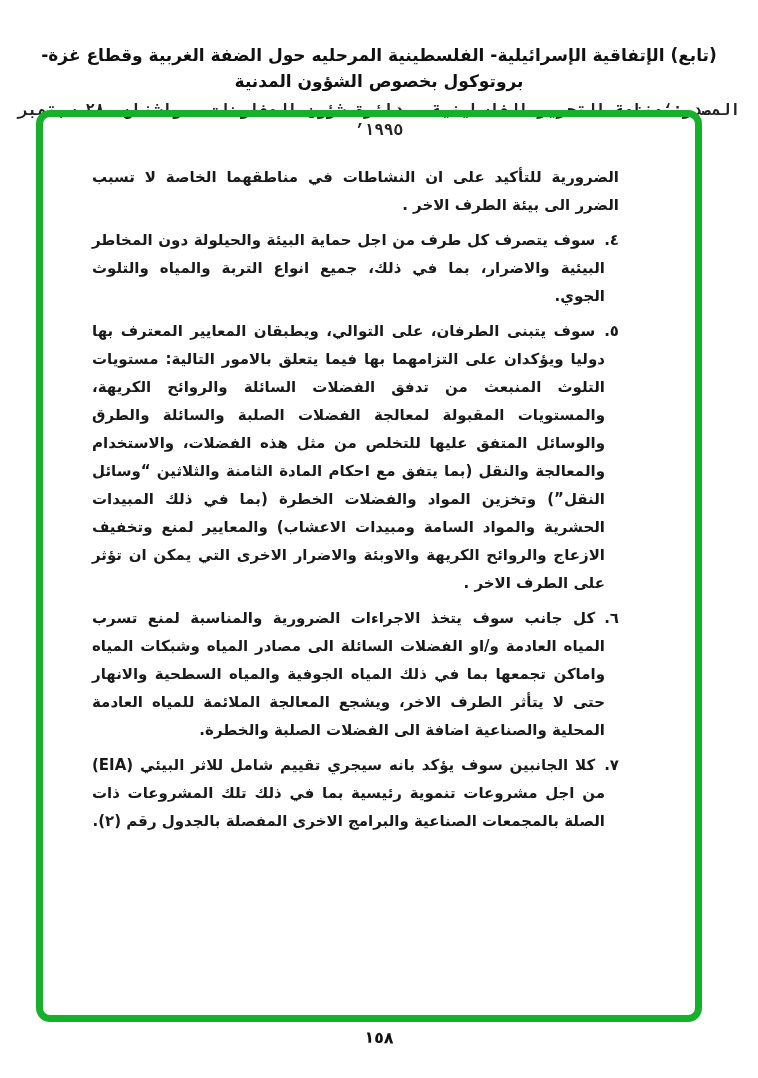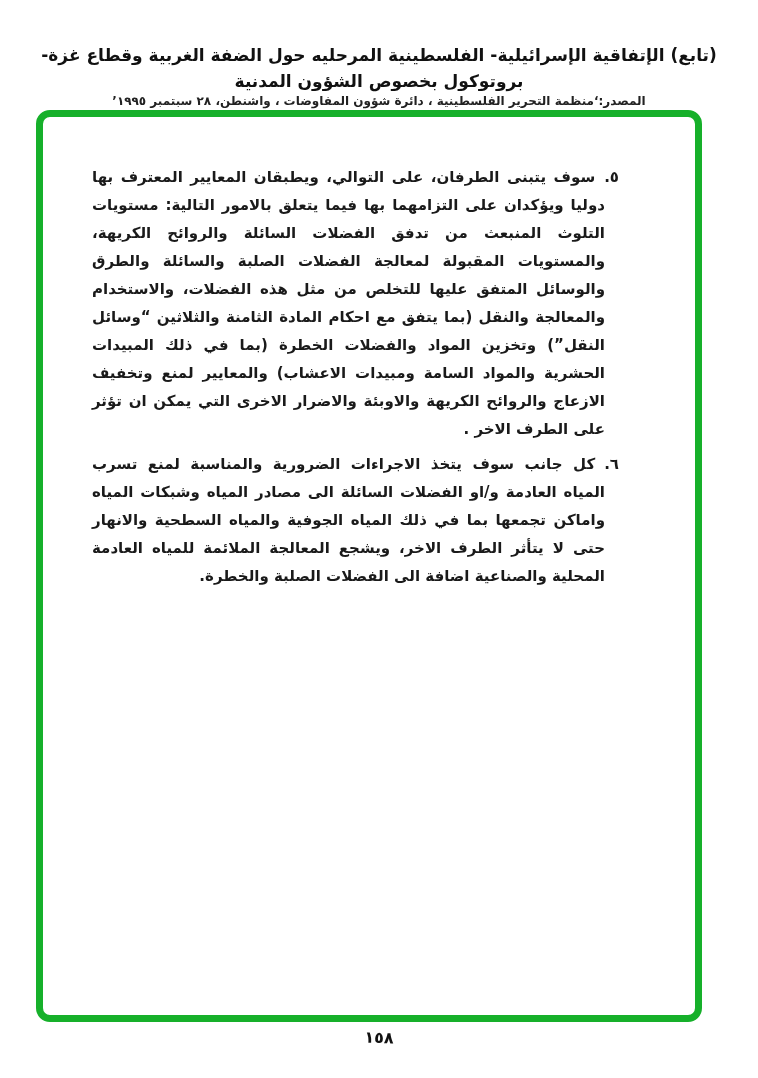--- a/index.html
+++ b/index.html
@@ -21,23 +21,25 @@
     text-align: center;
   }
   .header-title {
     font-size: 17px;
     font-weight: bold;
     line-height: 26px;
     color: #111;
     letter-spacing: 0.2px;
   }
   .header-source {
-    font-size: 12px;
+    margin-top: 6px;
+    font-size: 16px;
     font-weight: bold;
     color: #222;
+    font-family: Liberation Mono, monospace;
   }
   .green-frame {
     position: absolute;
     left: 36px;
     top: 110px;
     width: 666px;
     height: 912px;
     border: 7px solid #16b02a;
     border-radius: 14px;
     background: transparent;
@@ -89,27 +91,34 @@
 <body>
 
 <div class="header">
   <div class="header-title">(تابع) الإتفاقية الإسرائيلية- الفلسطينية المرحليه حول الضفة الغربية وقطاع غزة- بروتوكول بخصوص الشؤون المدنية</div>
   <div class="header-source">المصدر:‘منظمة التحرير الفلسطينية ، دائرة شؤون المفاوضات ، واشنطن، ٢٨ سبتمبر ١٩٩٥’</div>
 </div>
 
 <div class="green-frame"></div>
 
 <div class="content">
+  <p class="paragraph-continuation">الضرورية للتأكيد على ان النشاطات في مناطقهما الخاصة لا تسبب الضرر الى بيئة الطرف الاخر .</p>
 
+  <div class="list-item">
+    <span class="item-number">٤.</span><span class="item-text">سوف يتصرف كل طرف من اجل حماية البيئة والحيلولة دون المخاطر البيئية والاضرار، بما في ذلك، جميع انواع التربة والمياه والتلوث الجوي.</span>
+  </div>
 
   <div class="list-item">
     <span class="item-number">٥.</span><span class="item-text">سوف يتبنى الطرفان، على التوالي، ويطبقان المعايير المعترف بها دوليا ويؤكدان على التزامهما بها فيما يتعلق بالامور التالية: مستويات التلوث المنبعث من تدفق الفضلات السائلة والروائح الكريهة، والمستويات المقبولة لمعالجة الفضلات الصلبة والسائلة والطرق والوسائل المتفق عليها للتخلص من مثل هذه الفضلات، والاستخدام والمعالجة والنقل (بما يتفق مع احكام المادة الثامنة والثلاثين “وسائل النقل”) وتخزين المواد والفضلات الخطرة (بما في ذلك المبيدات الحشرية والمواد السامة ومبيدات الاعشاب) والمعايير لمنع وتخفيف الازعاج والروائح الكريهة والاوبئة والاضرار الاخرى التي يمكن ان تؤثر على الطرف الاخر .</span>
   </div>
 
   <div class="list-item">
     <span class="item-number">٦.</span><span class="item-text">كل جانب سوف يتخذ الاجراءات الضرورية والمناسبة لمنع تسرب المياه العادمة و/او الفضلات السائلة الى مصادر المياه وشبكات المياه واماكن تجمعها بما في ذلك المياه الجوفية والمياه السطحية والانهار حتى لا يتأثر الطرف الاخر، ويشجع المعالجة الملائمة للمياه العادمة المحلية والصناعية اضافة الى الفضلات الصلبة والخطرة.</span>
   </div>
 
+  <div class="list-item">
+    <span class="item-number">٧.</span><span class="item-text">كلا الجانبين سوف يؤكد بانه سيجري تقييم شامل للاثر البيئي (EIA) من اجل مشروعات تنموية رئيسية بما في ذلك تلك المشروعات ذات الصلة بالمجمعات الصناعية والبرامج الاخرى المفصلة بالجدول رقم (٢).</span>
+  </div>
 
 
 </div>
 
 <div class="page-number">١٥٨</div>
 
 </body></html>

